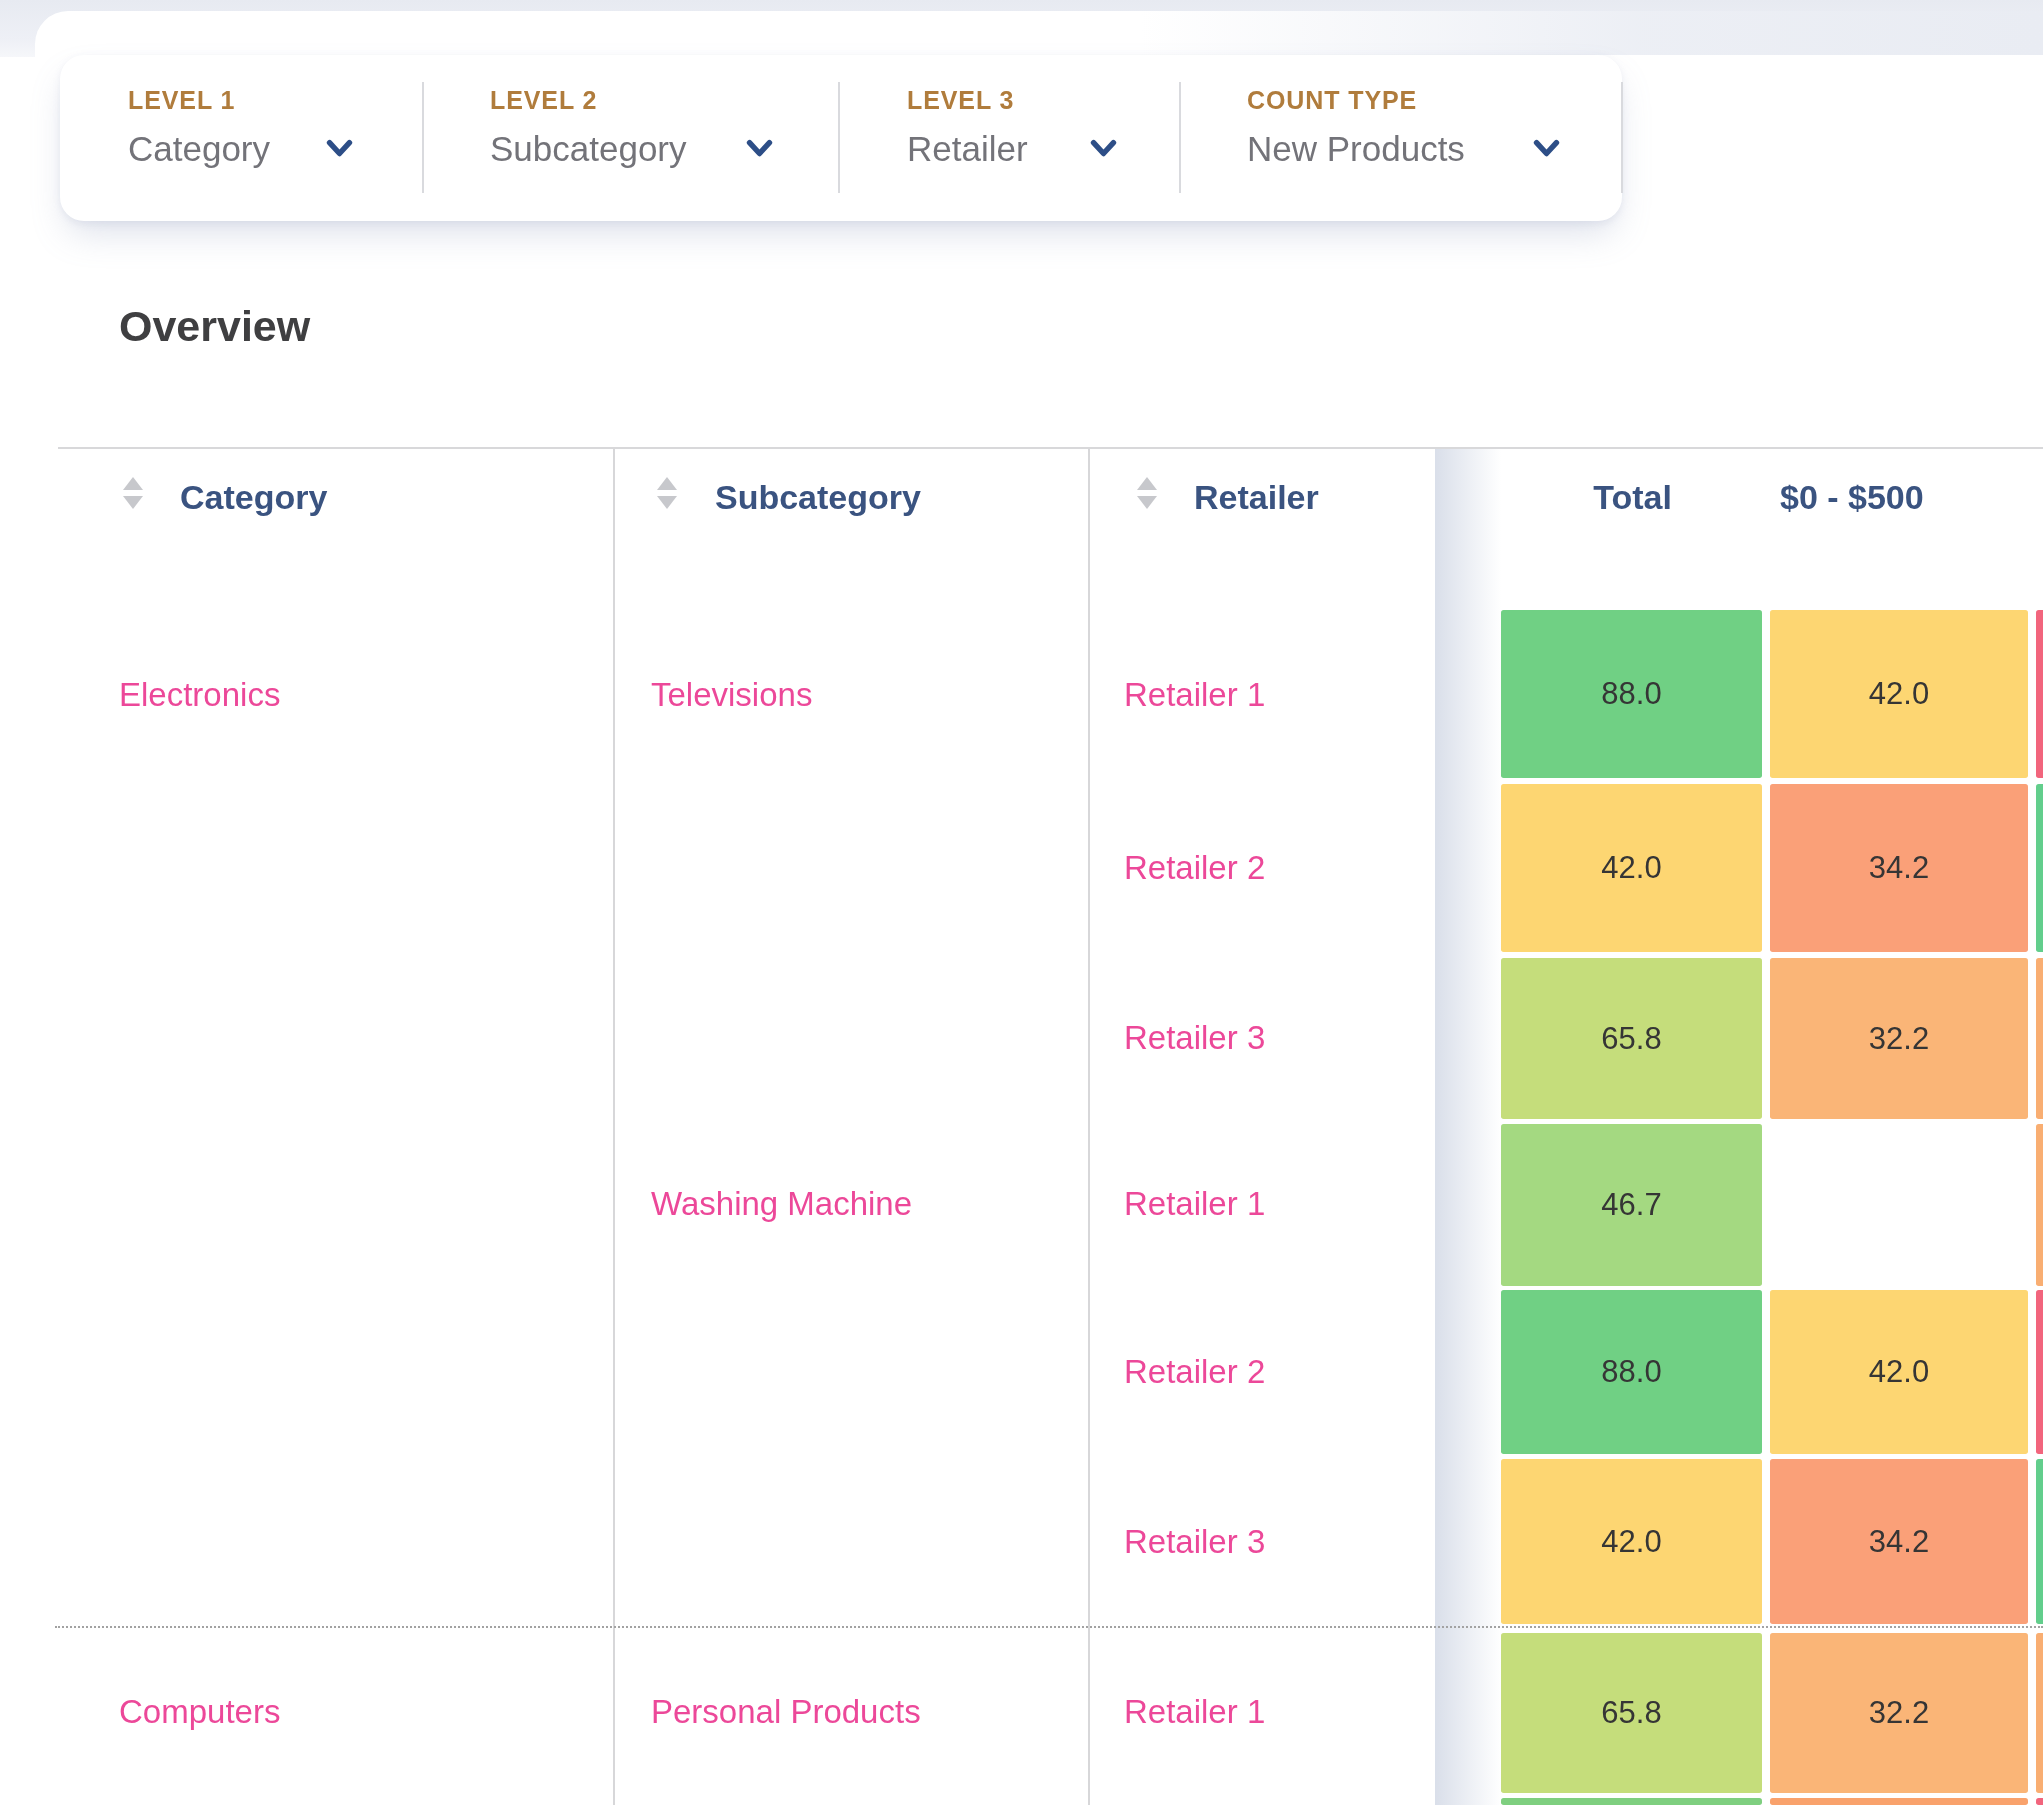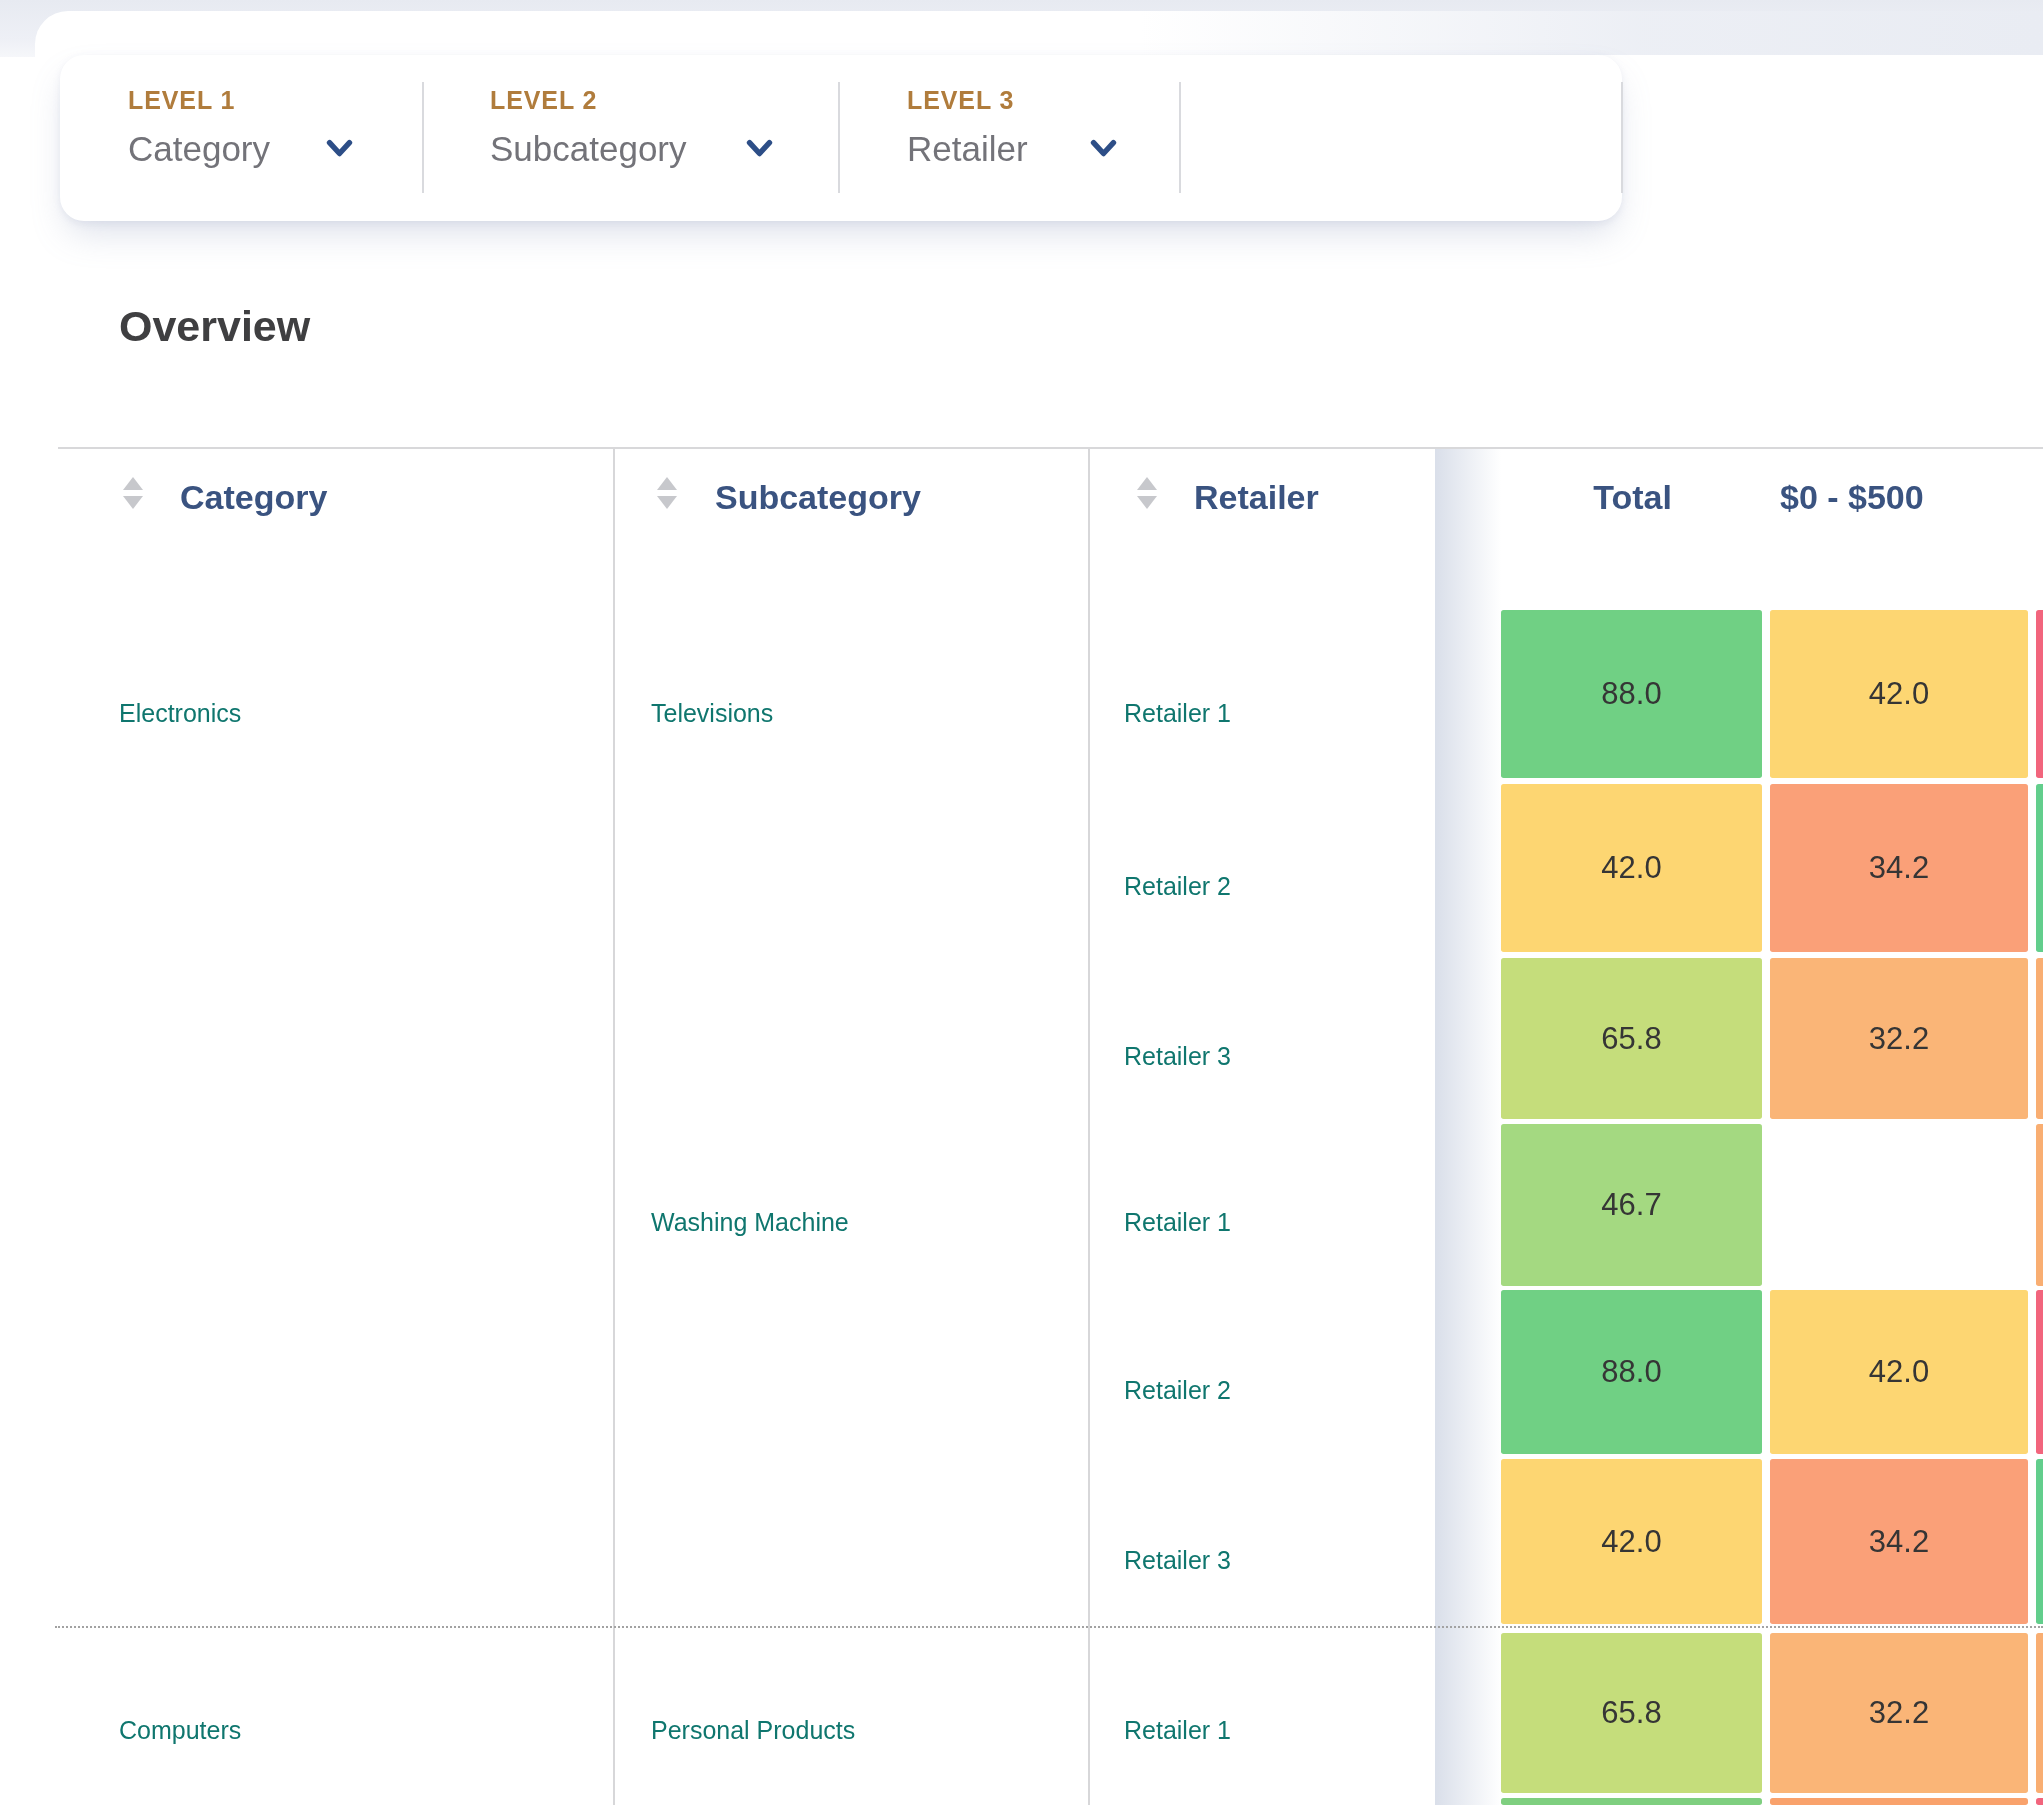--- a/index.html
+++ b/index.html
@@ -47,21 +47,21 @@
 
   .hdr-text{position:absolute;top:478px;font-size:34px;font-weight:700;color:#3a5380;white-space:nowrap;}
   .hdr-category{left:180px;} .hdr-subcategory{left:715px;} .hdr-retailer{left:1194px;}
   .hdr-total{left:1541px;width:183px;text-align:center;}
   .hdr-range{left:1780px;width:238px;}
   .sort{position:absolute;width:22px;display:flex;flex-direction:column;align-items:center;gap:5.5px;top:477px;}
   .s1{left:122px;} .s2{left:656px;} .s3{left:1136px;}
   .tri-up{width:0;height:0;border-left:10px solid transparent;border-right:10px solid transparent;border-bottom:13.7px solid #c7c8cc;}
   .tri-down{width:0;height:0;border-left:10px solid transparent;border-right:10px solid transparent;border-top:13.7px solid #c7c8cc;}
 
-  .row-label{position:absolute;font-size:25px;line-height:44px;color:#0f766e;white-space:nowrap;margin-top:18px;}
+  .row-label{position:absolute;font-size:33px;line-height:44px;color:#ec4899;white-space:nowrap;}
   .cat-col{left:119px;} .sub-col{left:651px;} .ret-col{left:1124px;}
 
   
   .cell{position:absolute;display:flex;align-items:center;justify-content:center;
     font-size:31px;color:#353535;border-radius:2.7px;}
   .c-total{left:1501px;width:261px;}
   .c-range{left:1770px;width:258px;}
   .c-edge{left:2036px;width:7.3px;border-radius:2.7px 0 0 2.7px;}
   .r0{top:610px;height:168px;} .r1{top:784px;height:168px;} .r2{top:958px;height:161px;}
   .r3{top:1124px;height:162px;} .r4{top:1290px;height:164px;} .r5{top:1459px;height:165px;}
@@ -96,20 +96,27 @@
     </div>
     <div class="fdiv fd2"></div>
     <div class="filter-item fi3">
       <div class="filter-label">LEVEL 3</div>
       <div class="filter-value">Retailer</div>
       <svg class="chevron" width="29" height="20" viewBox="0 0 32 22">
           <polyline points="5,4 16,16 27,4" fill="none" stroke="#2d4e87" stroke-width="6" stroke-linecap="round" stroke-linejoin="round"></polyline>
         </svg>
     </div>
     <div class="fdiv fd3"></div>
+    <div class="filter-item fi4">
+      <div class="filter-label">COUNT TYPE</div>
+      <div class="filter-value">New Products</div>
+      <svg class="chevron" width="29" height="20" viewBox="0 0 32 22">
+          <polyline points="5,4 16,16 27,4" fill="none" stroke="#2d4e87" stroke-width="6" stroke-linecap="round" stroke-linejoin="round"></polyline>
+        </svg>
+    </div>
     <div class="fdiv fd4"></div>
   </div>
 
   <h1 class="page-title">Overview</h1>
 
   <div class="table-topline"></div>
   <div class="col-div cd1"></div>
   <div class="col-div cd2"></div>
   <div class="sticky-shadow"></div>
 

